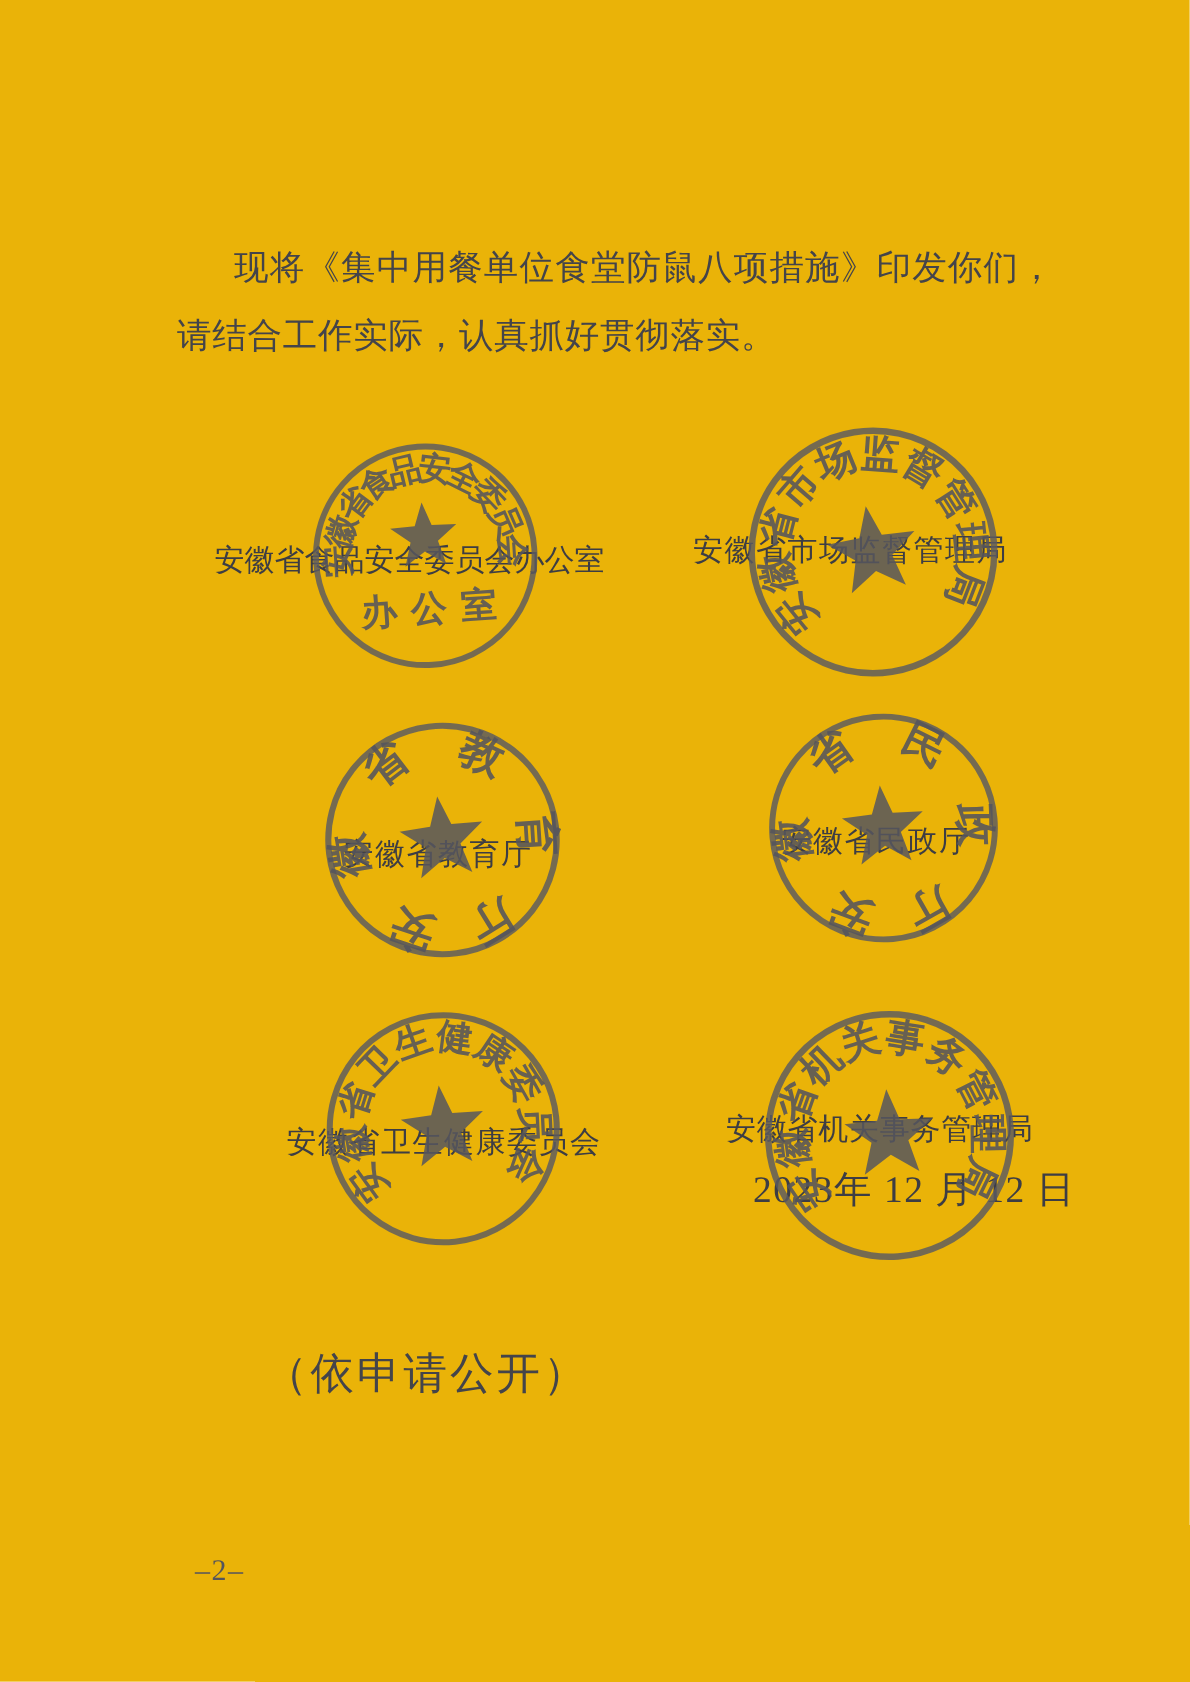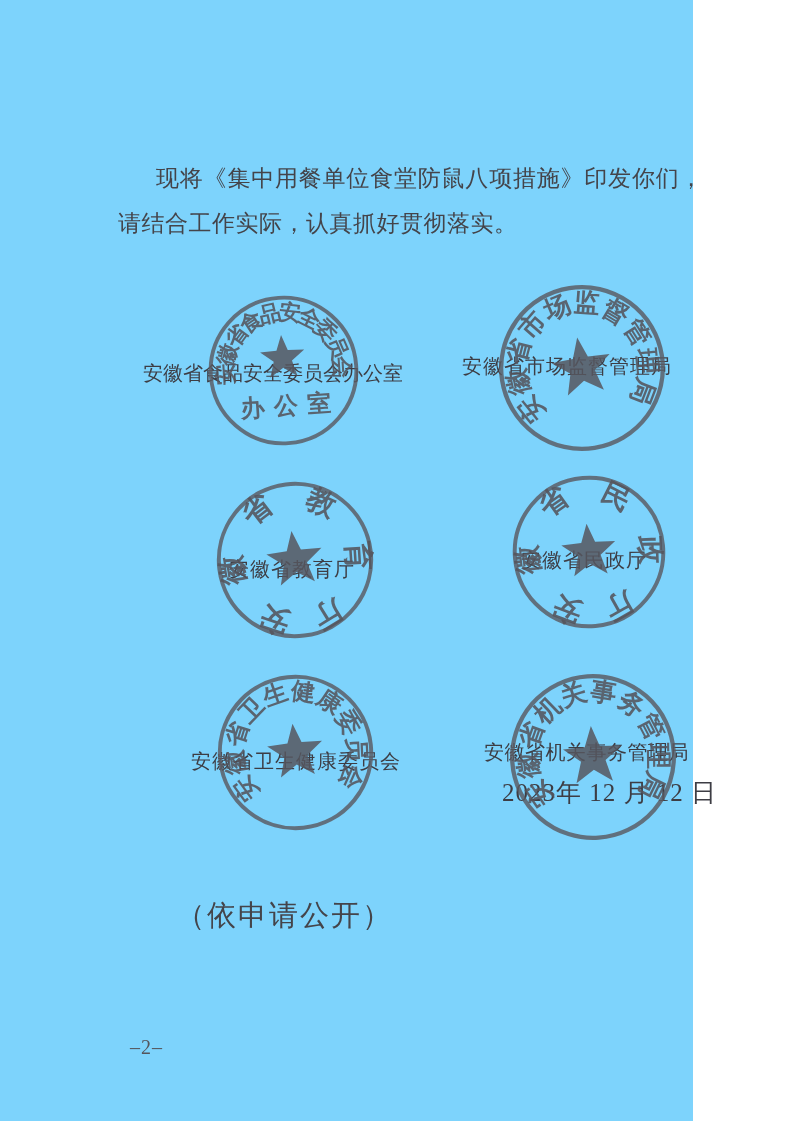--- a/index.html
+++ b/index.html
@@ -3,22 +3,22 @@
 <meta charset="utf-8">
 <style>
   html,body { margin:0; padding:0; }
   body {
     width:793px; height:1121px;
     background:#ffffff;
     font-family:"Liberation Serif", serif;
     overflow:hidden;
   }
   .page {
-    position:relative; width:693px; height:1121px;
-    background:#7dd3fc;
+    position:relative; width:793px; height:1121px;
+    background:#eab308;
   }
   
   .para {
     position:absolute; left:118px; top:156px; width:585px;
     font-size:23px; line-height:45px; letter-spacing:0.5px;
     color:#44444a; text-align:justify; text-indent:38px;
     margin:0;
   }
   
   .pn {

